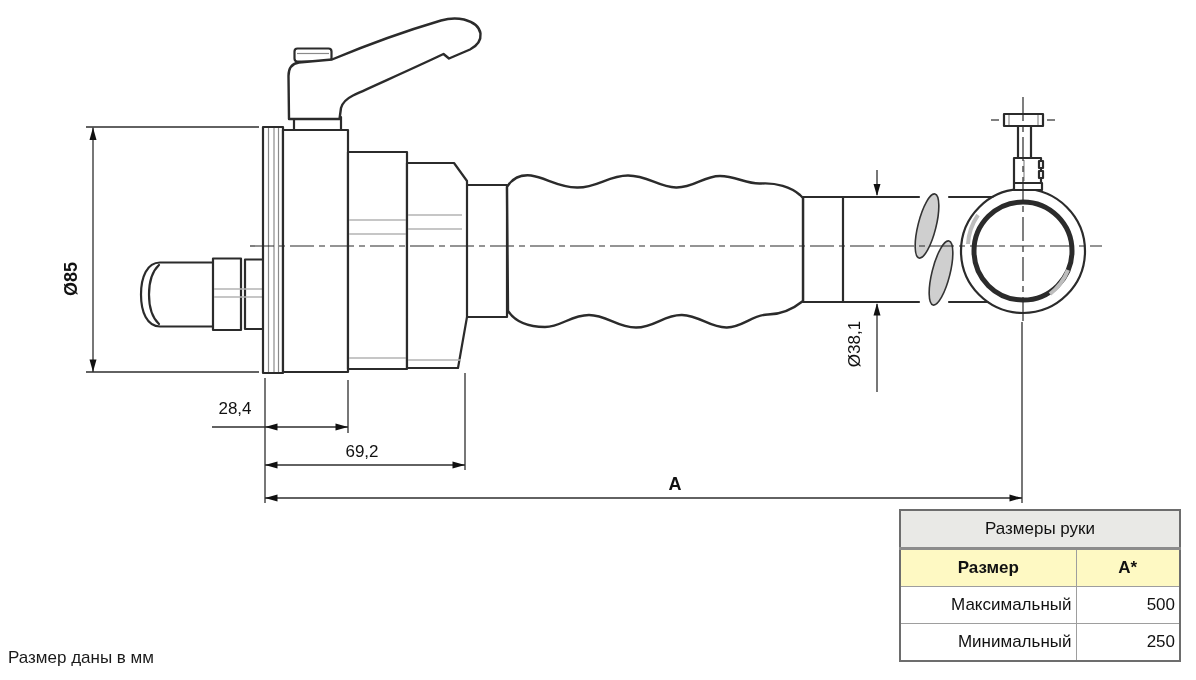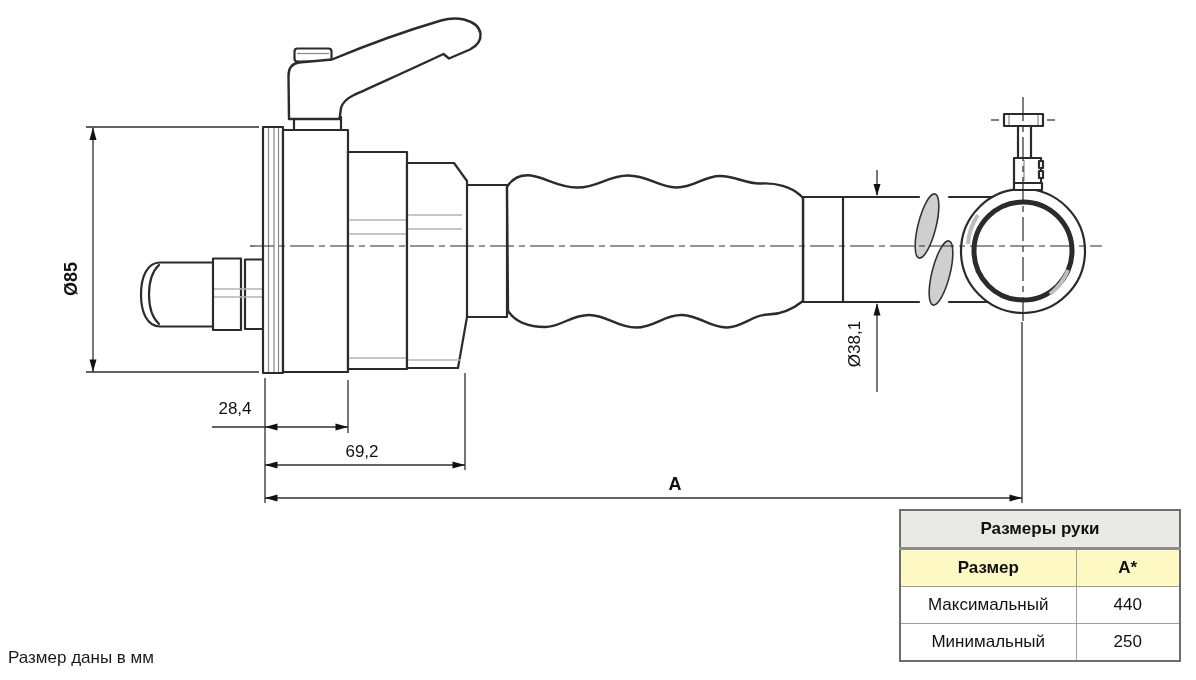--- a/index.html
+++ b/index.html
@@ -26,24 +26,24 @@
   
   .hand-table{
     position:absolute;left:899px;top:509px;border-collapse:collapse;
     background:#ffffff;border:2px solid #6d6d6d;table-layout:fixed;
   }
   .hand-table th,.hand-table td{
     border:1.5px solid #9e9e9e;height:36px;text-align:center;vertical-align:middle;
     font-size:17px;padding:0 4px;color:#111;
   }
   .hand-table .title-row th{
-    background:#e9e9e6;font-weight:bold;border-bottom:3px solid #8c8c8c;text-align:center;
+    background:#e9e9e6;font-weight:normal;border-bottom:3px solid #8c8c8c;text-align:center;
   }
   .hand-table .head-row th{font-weight:bold;background:#fef9c3;}
-  .hand-table td{font-weight:normal;background:#ffffff;}
+  .hand-table td{font-weight:normal;background:#ffffff;text-align:right;}
   .col-size{width:176px;}
   .col-a{width:104px;}
 </style>
 </head>
 <body>
 
 <div class="page">
 
   <svg class="drawing" width="1196" height="680" viewBox="0 0 1196 680">
 
@@ -213,21 +213,21 @@
     <tbody>
         <tr class="title-row">
       <th colspan="2">Размеры руки</th>
     </tr>
     <tr class="head-row">
       <th>Размер</th>
       <th>A*</th>
     </tr>
     <tr>
       <td>Максимальный</td>
-      <td>440</td>
+      <td>500</td>
     </tr>
     <tr>
       <td>Минимальный</td>
       <td>250</td>
     </tr>
   </tbody>
     </table>
 
 </div>
 

